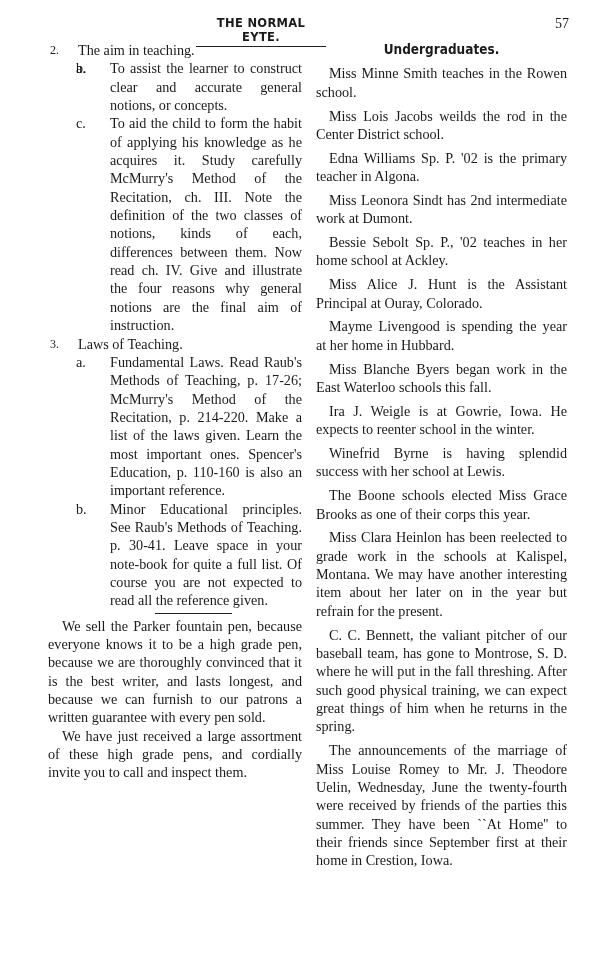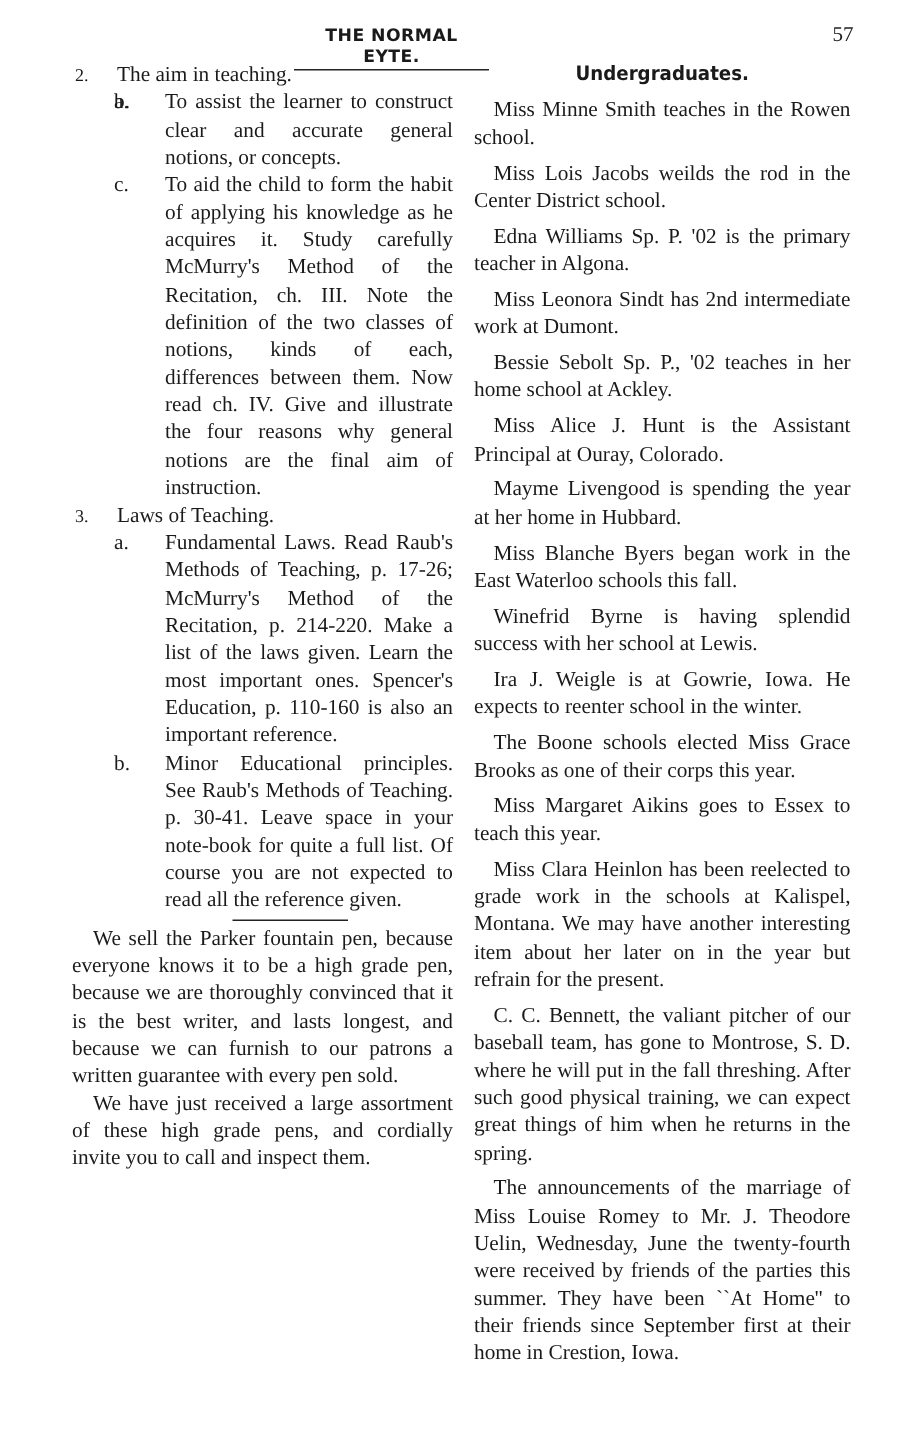--- a/index.html
+++ b/index.html
@@ -88,22 +88,21 @@
   <div class="col col-right">
     <div class="section-title">Undergraduates.</div>
     <p class="news">Miss Minne Smith teaches in the Rowen school.</p>
     <p class="news">Miss Lois Jacobs weilds the rod in the Center District school.</p>
     <p class="news">Edna Williams Sp. P. '02 is the primary teacher in Algona.</p>
     <p class="news">Miss Leonora Sindt has 2nd intermediate work at Dumont.</p>
     <p class="news">Bessie Sebolt Sp. P., '02 teaches in her home school at Ackley.</p>
     <p class="news">Miss Alice J. Hunt is the Assistant Principal at Ouray, Colorado.</p>
     <p class="news">Mayme Livengood is spending the year at her home in Hubbard.</p>
     <p class="news">Miss Blanche Byers began work in the East Waterloo schools this fall.</p>
+    <p class="news">Ira J. Weigle is at Gowrie, Iowa. He expects to reenter school in the winter.</p>
     <p class="news">Winefrid Byrne is having splendid success with her school at Lewis.</p>
-    <p class="news">Ira J. Weigle is at Gowrie, Iowa. He expects to reenter school in the winter.</p>
     <p class="news">The Boone schools elected Miss Grace Brooks as one of their corps this year.</p>
-    <p class="news">Miss Margaret Aikins goes to Essex to teach this year.</p>
     <p class="news">Miss Clara Heinlon has been reelected to grade work in the schools at Kalispel, Montana. We may have another interesting item about her later on in the year but refrain for the present.</p>
     <p class="news">C. C. Bennett, the valiant pitcher of our baseball team, has gone to Montrose, S. D. where he will put in the fall threshing. After such good physical training, we can expect great things of him when he returns in the spring.</p>
     <p class="news">The announcements of the marriage of Miss Louise Romey to Mr. J. Theodore Uelin, Wednesday, June the twenty-fourth were received by friends of the parties this summer. They have been ``At Home'' to their friends since September first at their home in Crestion, Iowa.</p>
   </div>
 
 </div>
 
 </body></html>

